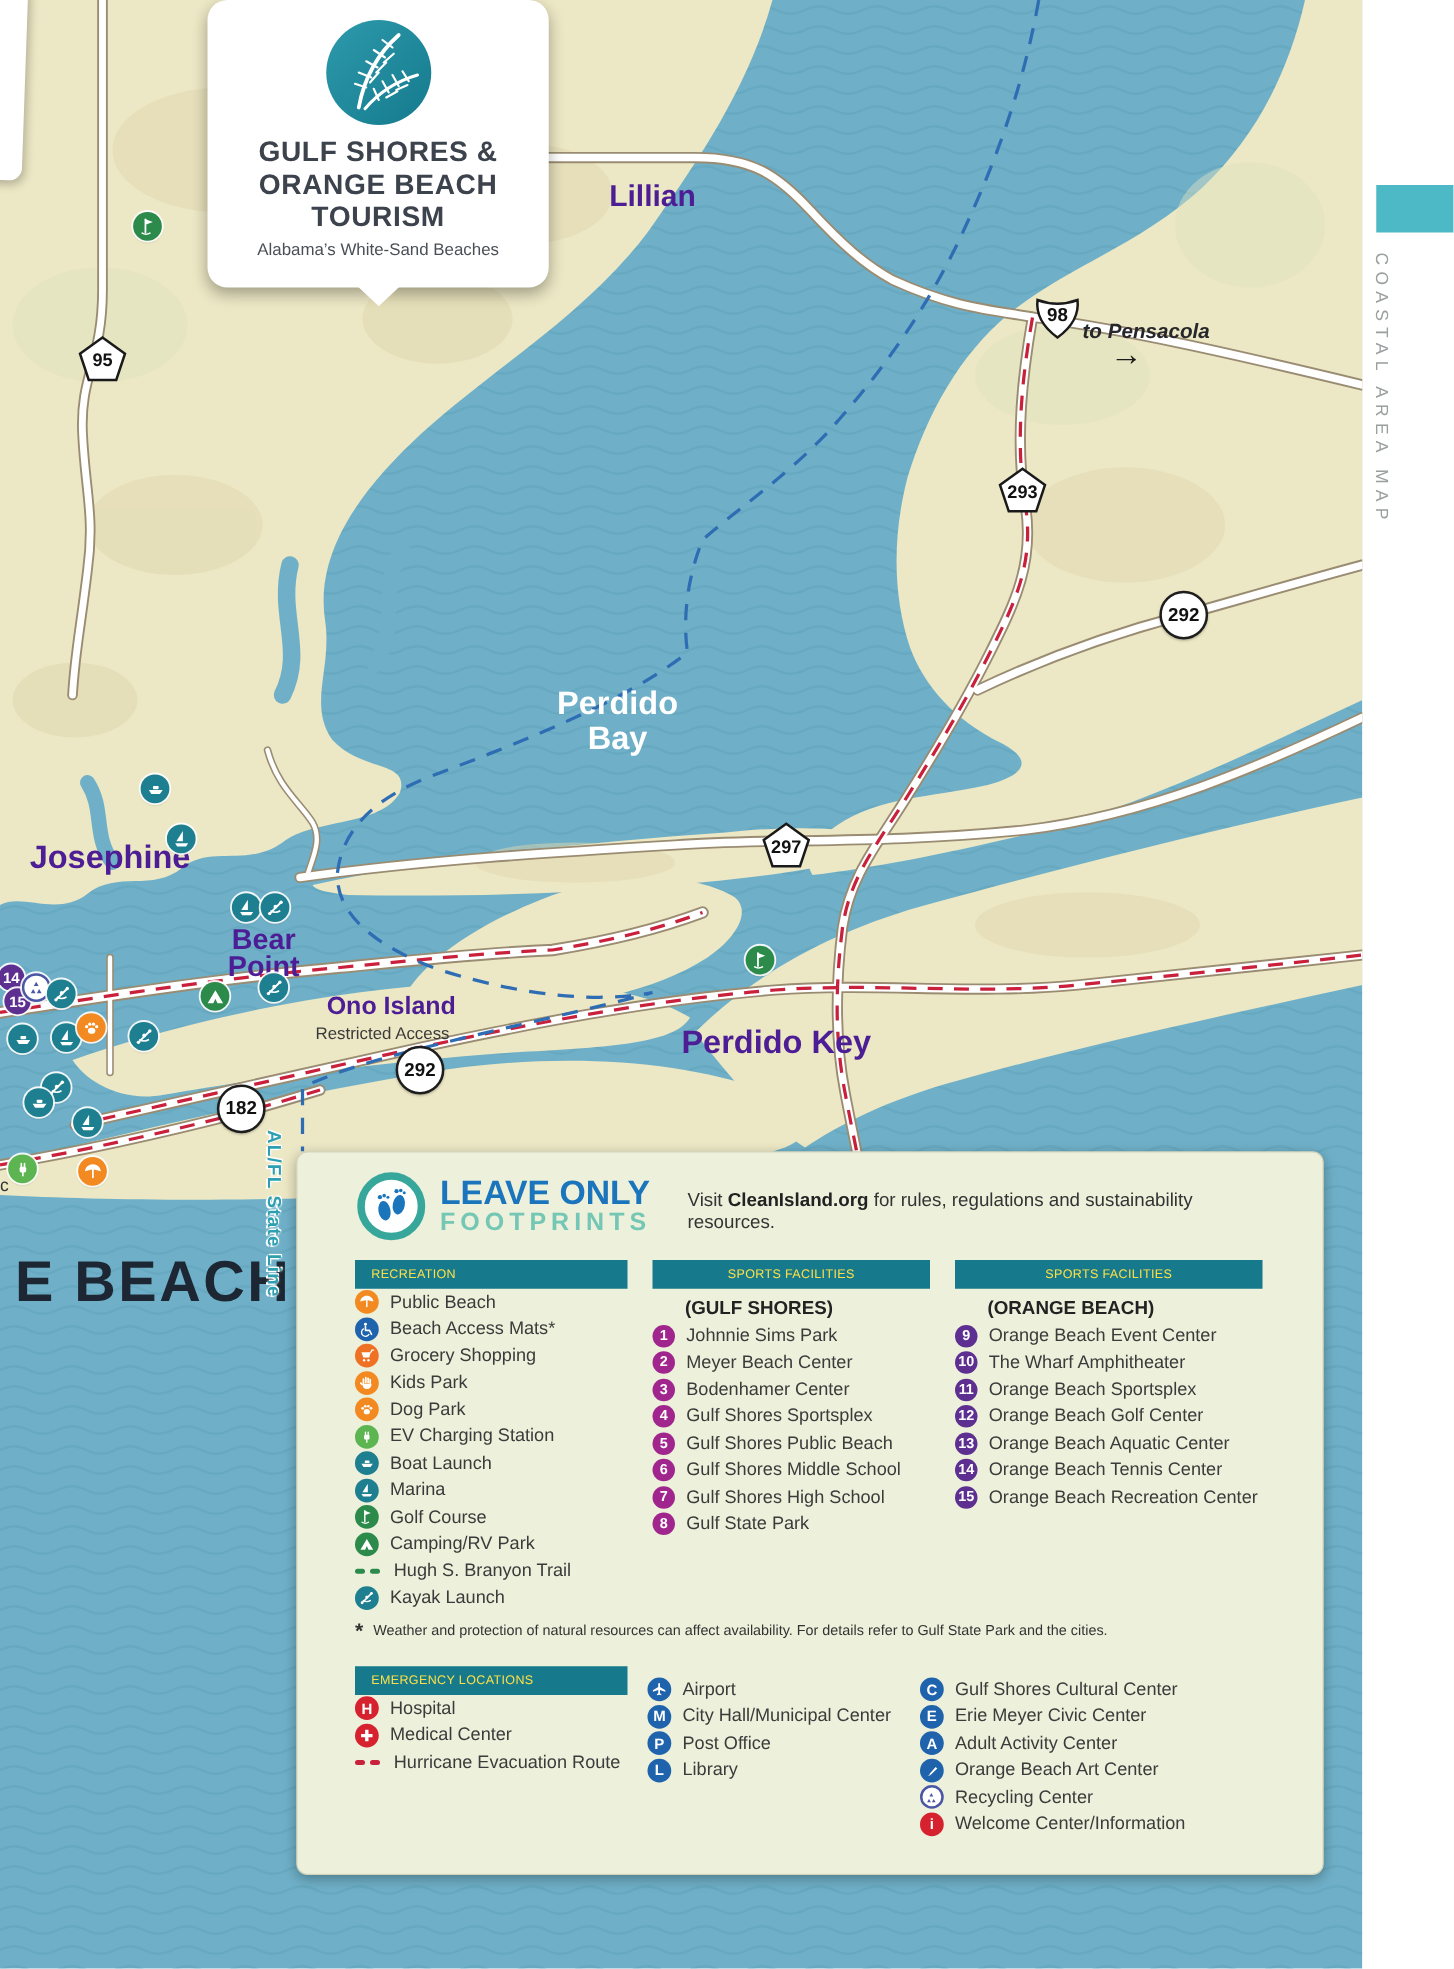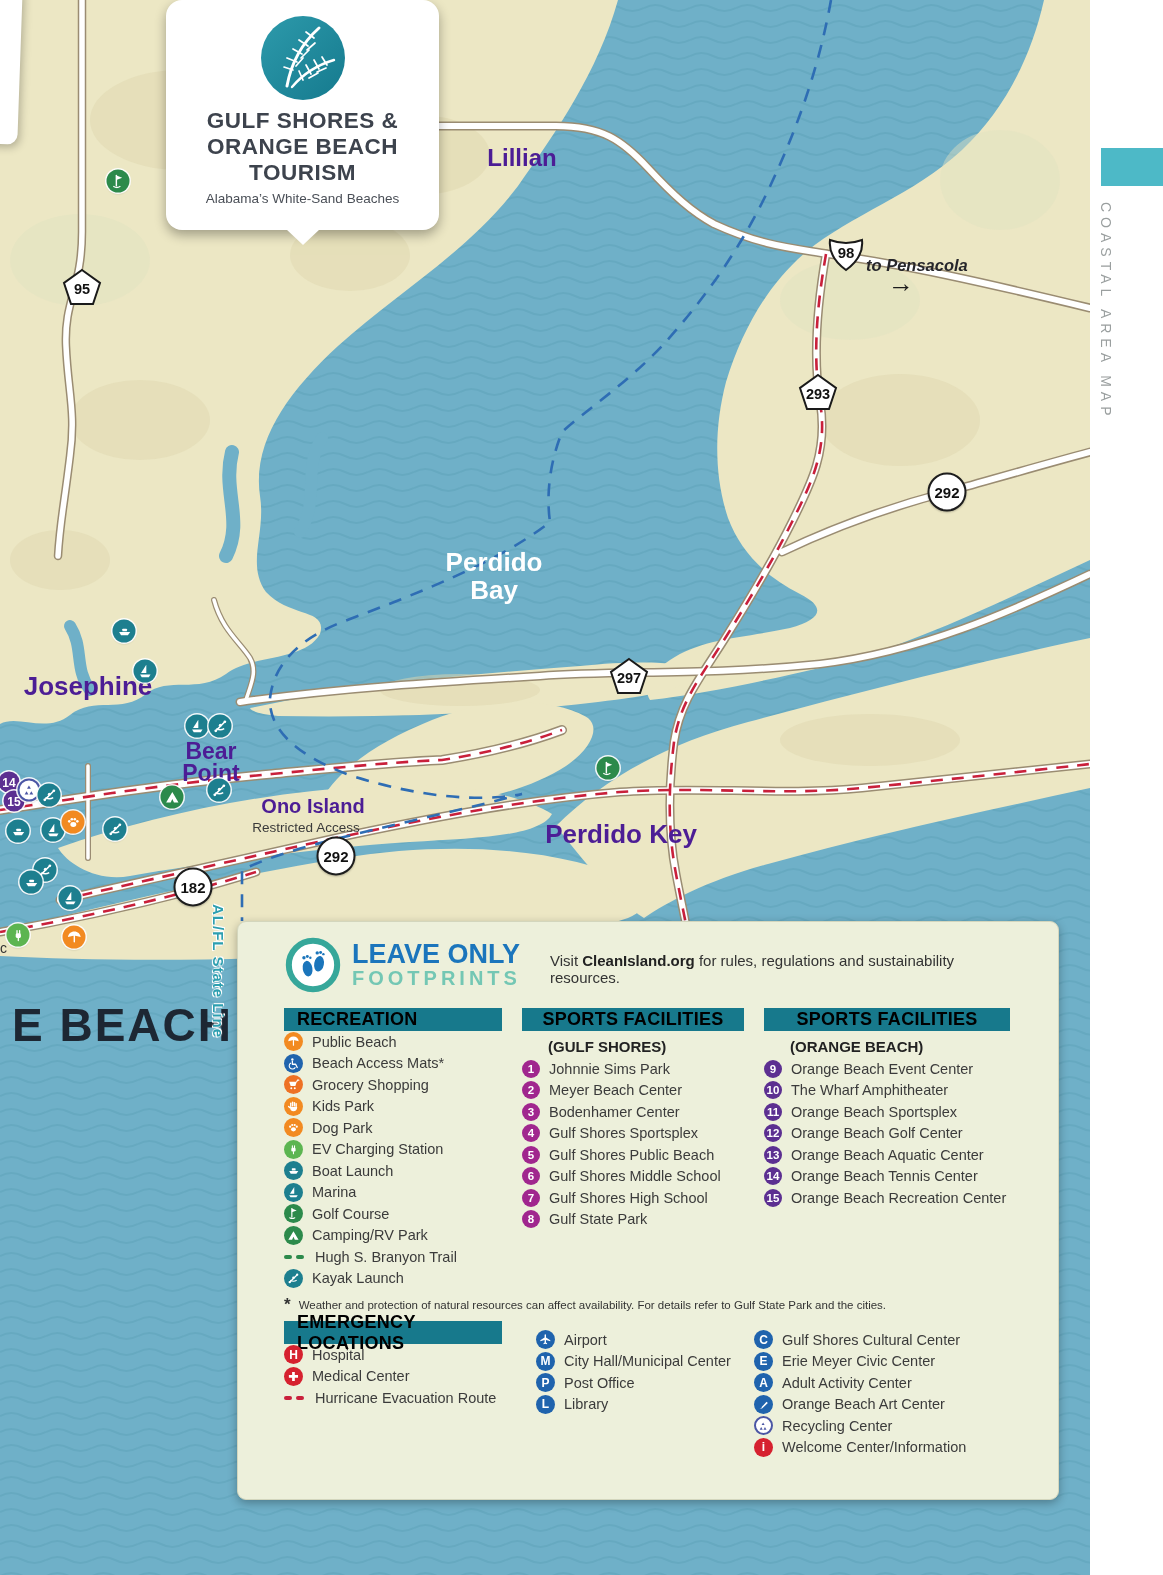--- a/index.html
+++ b/index.html
@@ -87,29 +87,29 @@
   .lg-head{display:flex;align-items:center;}
   .brand{display:flex;align-items:center;gap:10px;width:252px;flex:none;}
   .brand .b1{font-size:27px;font-weight:bold;color:#1b75bc;line-height:26px;}
   .brand .b2{font-size:20px;color:#74c7b4;letter-spacing:4px;font-weight:bold;}
   .intro{margin-left:14px;margin-top:2px;}
   .intro .i1{font-size:16.5px;font-weight:bold;color:#222;}
   .intro .i2{font-size:15px;color:#333;margin-top:6px;}
   .intro .i2 b{color:#222;}
   .lg-cols{display:flex;gap:20px;margin-top:14px;}
   .col1{width:218px;flex:none;} .col2{width:222px;flex:none;} .col3{width:246px;flex:none;}
-  .bar{background:#17798c;color:#000000;font-weight:bold;font-size:18px;height:23px;
+  .bar{background:#17798c;color:#fde047;font-weight:normal;font-size:10px;height:23px;
       display:flex;align-items:center;padding-left:13px;letter-spacing:.3px;}
   .bar.center{justify-content:center;padding-left:0;}
   .subhead{font-weight:bold;font-size:15px;color:#222;margin:7px 0 3px 26px;}
   .lrow{display:flex;align-items:center;gap:9px;height:21.5px;font-size:14.5px;}
   .col1 .lrow:first-of-type{margin-top:8px;}
   .footnote{display:flex;gap:8px;margin-top:10px;font-size:11.5px;color:#333;align-items:center;}
   .footnote .star{font-size:17px;font-weight:bold;line-height:10px;}
-  .lg-bottom{display:flex;gap:34px;margin-top:10px;}
+  .lg-bottom{display:flex;gap:16px;margin-top:22px;}
   .em-col{width:218px;flex:none;}
   .vis-col{flex:1;}
   .vis-cols{display:flex;gap:6px;margin-top:8px;}
   .vis-sub1{width:212px;flex:none;} .vis-sub2{width:250px;flex:none;}
   .em-col .lrow:first-of-type{margin-top:8px;}
 </style>
 </head>
 <body>
 
 <svg width="0" height="0" style="position:absolute">

